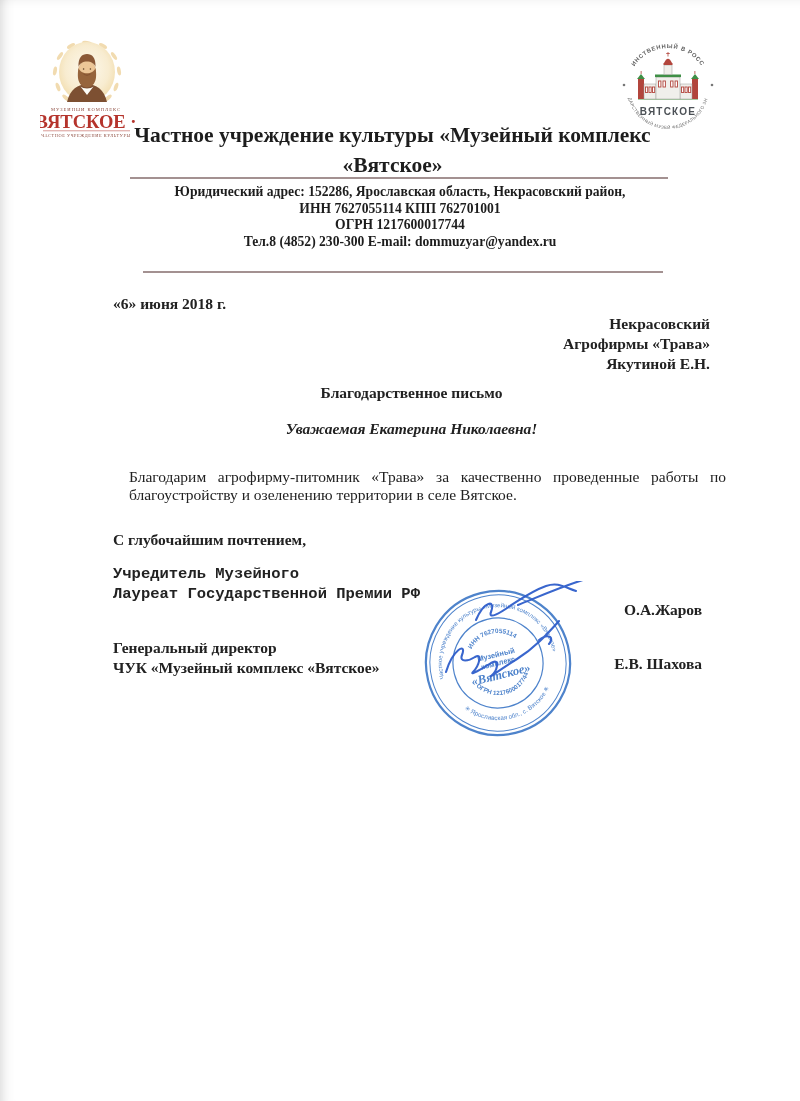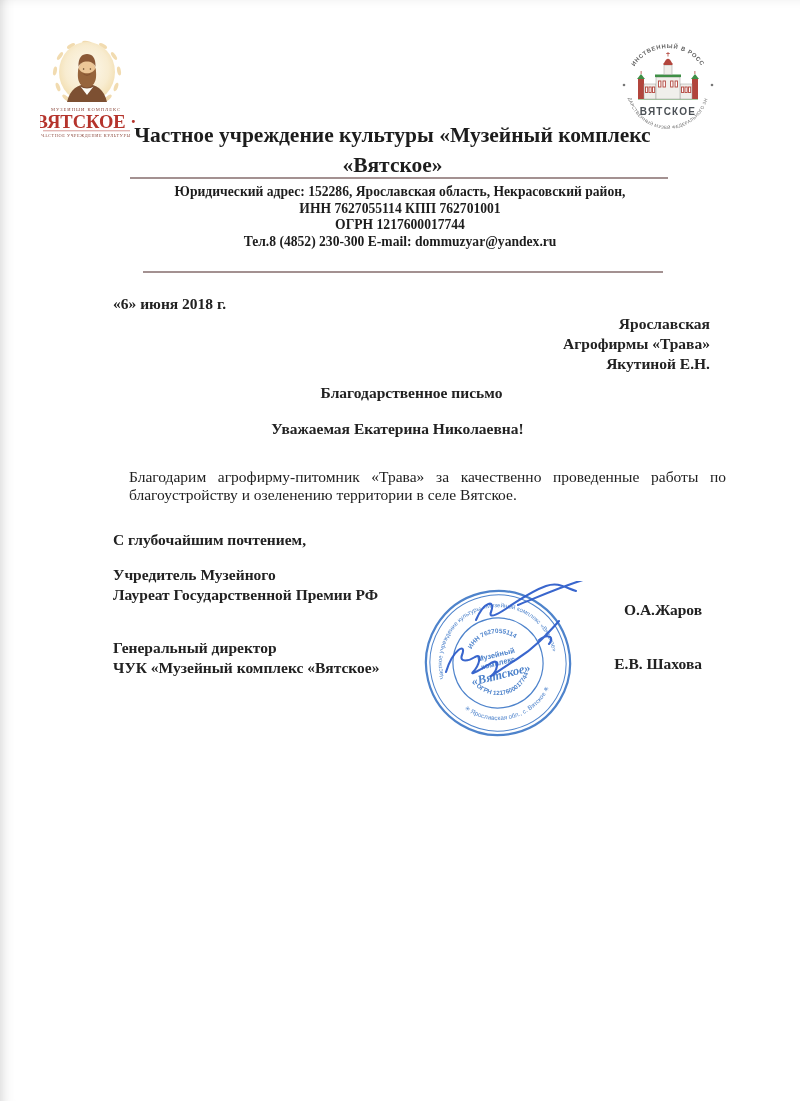--- a/index.html
+++ b/index.html
@@ -13,21 +13,21 @@
   .b { font-weight:bold; }
   .rule { position:absolute; height:1.5px; background:#a39191; }
   .title { left:120px; top:120px; width:545px; text-align:center;
            font-size:21.5px; font-weight:bold; line-height:30px; color:#1d1d1d; }
   .addr  { left:145px; top:184px; width:510px; text-align:center;
            font-size:13.6px; font-weight:bold; line-height:16.6px; color:#1d1d1d; }
   .date  { left:113px; top:295px; font-size:15.5px; }
   .recipient { top:314px; right:90px; width:300px; text-align:right;
                font-size:15.5px; line-height:20px; }
   .subject    { left:113px; top:384px; width:597px; text-align:center; font-size:15.5px; }
-  .salutation { left:99px; top:420px; width:597px; text-align:center; font-size:15.5px; }
+  .salutation { left:113px; top:420px; width:597px; text-align:center; font-size:15.5px;font-style:italic; }
   .bodytext { left:113px; top:452px; width:597px; font-size:15.5px; line-height:17.5px;
               text-align:justify; margin:16px; }
   .closing { left:113px; top:531px; font-size:15.5px; }
   .sigtitle { left:113px; font-size:15.5px; line-height:19.5px; }
   .signame  { right:98px; width:220px; text-align:right; font-size:15.5px; }
 </style>
 </head>
 <body>
 
 <div class="page">
@@ -130,32 +130,32 @@
     <div>ИНН 7627055114 КПП 762701001</div>
     <div>ОГРН 1217600017744</div>
     <div>Тел.8 (4852) 230-300 E-mail: dommuzyar@yandex.ru</div>
   </div>
 
   <div class="rule" style="left:143px; top:271px; width:520px;"></div>
 
   <div class="abs date b">«6» июня 2018 г.</div>
 
   <div class="abs recipient b">
-    <div>Ярославская</div>
+    <div>Некрасовский</div>
     <div>Агрофирмы «Трава»</div>
     <div>Якутиной Е.Н.</div>
   </div>
 
   <div class="abs subject b">Благодарственное письмо</div>
   <div class="abs salutation b">Уважаемая Екатерина Николаевна!</div>
   <p class="abs bodytext">Благодарим агрофирму-питомник «Трава» за качественно проведенные работы по благоустройству и озеленению территории в селе Вятское.</p>
 
   <div class="abs closing b">С глубочайшим почтением,</div>
 
-  <div class="abs sigtitle b" style="top:565px;">
+  <div class="abs sigtitle b" style="top:565px;font-family:Liberation Mono, monospace;">
     <div>Учредитель Музейного</div>
     <div>Лауреат Государственной Премии РФ</div>
   </div>
   <div class="abs signame b" style="top:601px;">О.А.Жаров</div>
 
   <div class="abs sigtitle b" style="top:638px;">
     <div>Генеральный директор</div>
     <div>ЧУК «Музейный комплекс «Вятское»</div>
   </div>
   <div class="abs signame b" style="top:655px;">Е.В. Шахова</div>

